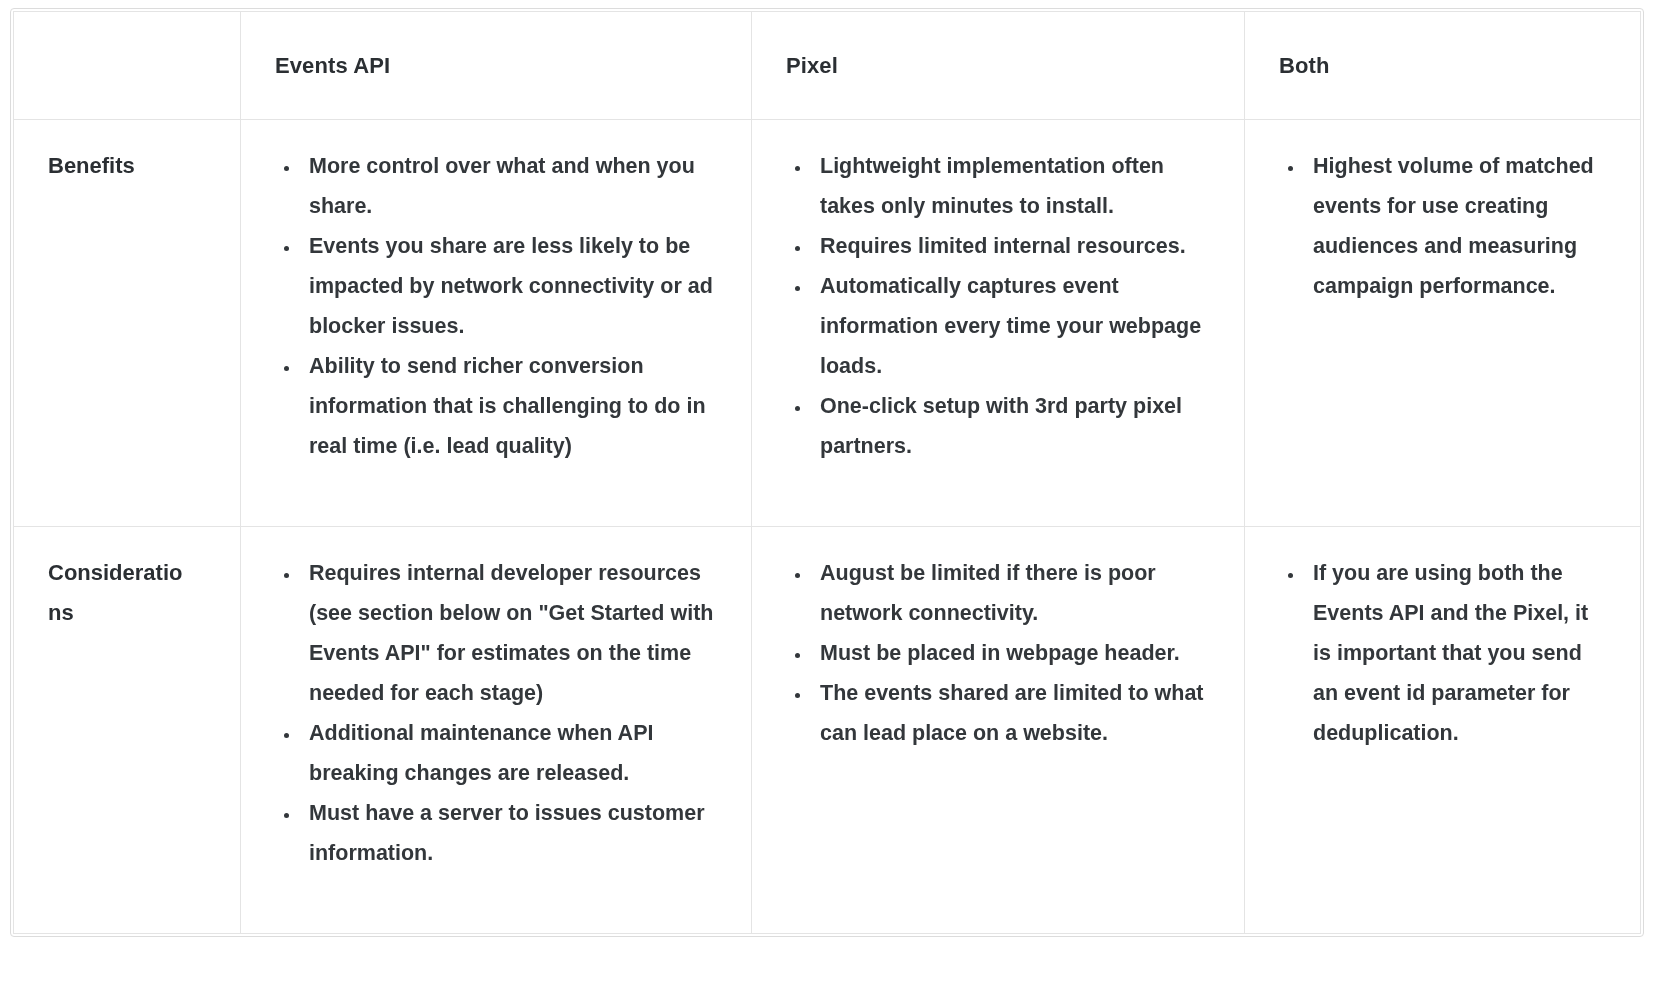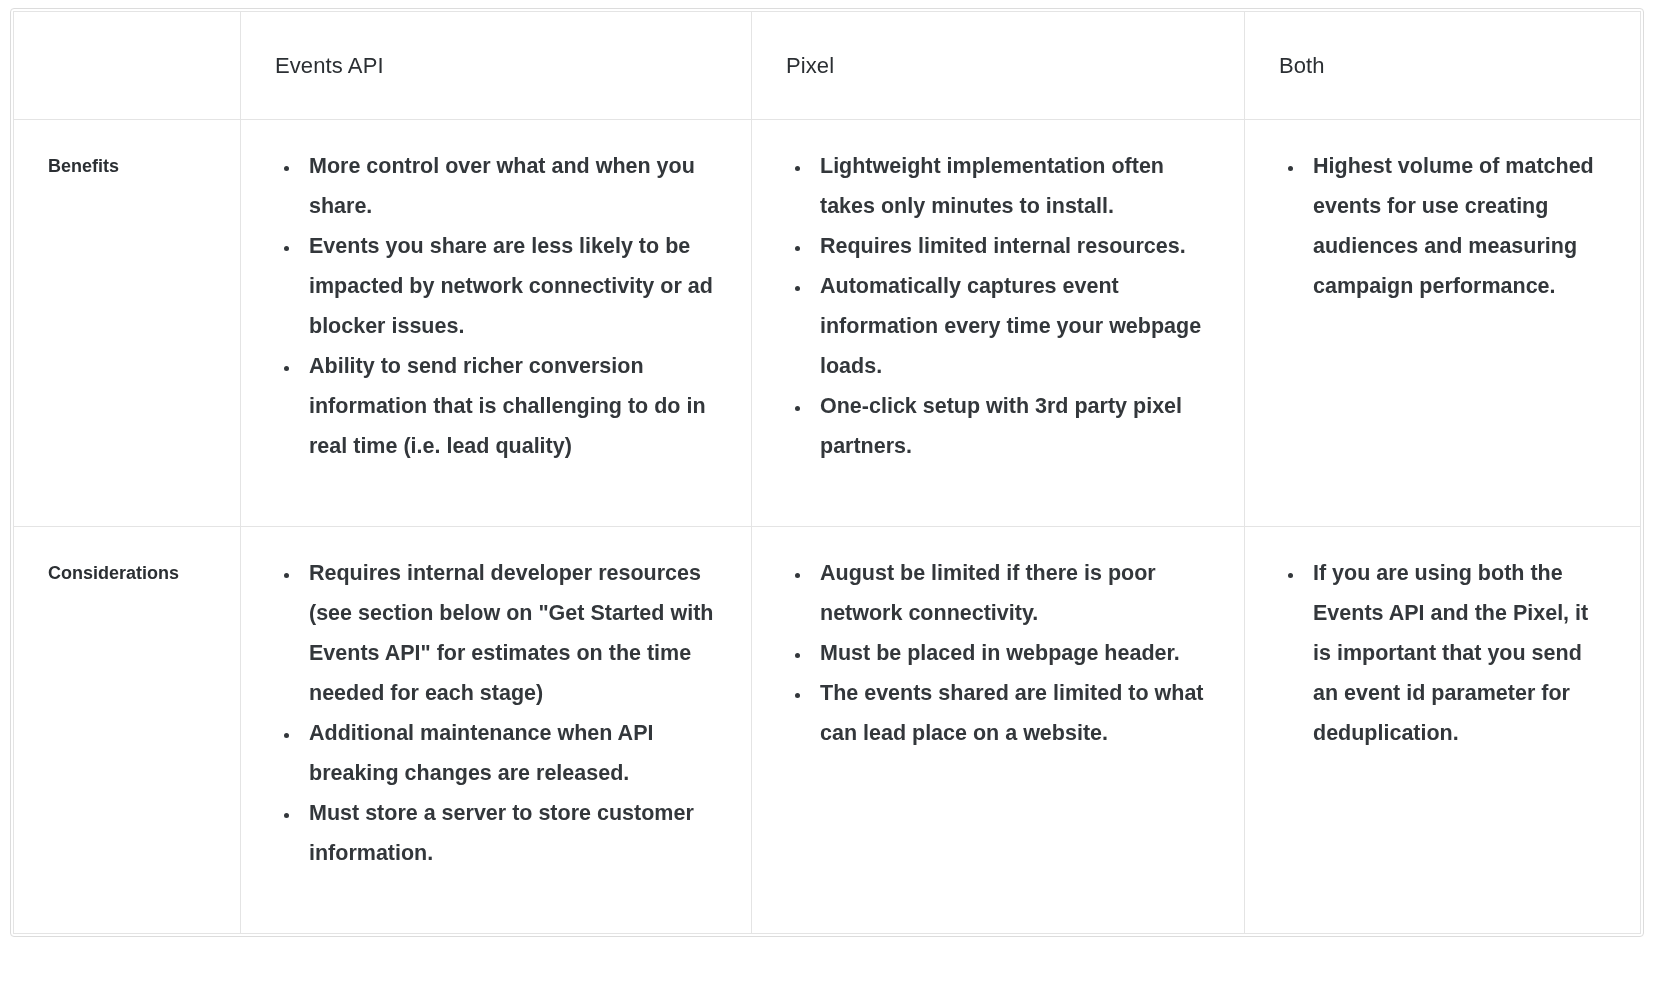--- a/index.html
+++ b/index.html
@@ -37,33 +37,33 @@
   th, td {
     border: 1px solid #e4e4e4;
     box-sizing: border-box;
     background: #ffffff;
     font-weight: bold;
   }
 
   thead th {
     text-align: left;
     vertical-align: middle;
-    font-weight: 400;
+    font-weight: 700;
     font-size: 22px;
     line-height: 27px;
     padding: 40px 38px 40px 34px;
     color: #2b2f33;
     letter-spacing: 0.1px;
   }
 
   tbody th.row-label {
     text-align: left;
     vertical-align: top;
     font-weight: 700;
-    font-size: 18px;
+    font-size: 22px;
     line-height: 40px;
     padding: 26px 45px 30px 34px;
     color: #2b2f33;
     overflow-wrap: anywhere;
     word-break: break-word;
   }
 
   td.content {
     vertical-align: top;
     padding: 26px 30px 30px 34px;
@@ -135,21 +135,21 @@
               <li>Highest volume of matched events for use creating audiences and measuring campaign performance.</li>
             </ul>
         </td>
       </tr>
       <tr>
         <th class="row-label">Considerations</th>
         <td class="content">
           <ul>
               <li>Requires internal developer resources (see section below on "Get Started with Events API" for estimates on the time needed for each stage)</li>
               <li>Additional maintenance when API breaking changes are released.</li>
-              <li>Must store a server to store customer information.</li>
+              <li>Must have a server to issues customer information.</li>
             </ul>
         </td>
         <td class="content">
           <ul>
               <li>August be limited if there is poor network connectivity.</li>
               <li>Must be placed in webpage header.</li>
               <li>The events shared are limited to what can lead place on a website.</li>
             </ul>
         </td>
         <td class="content">

